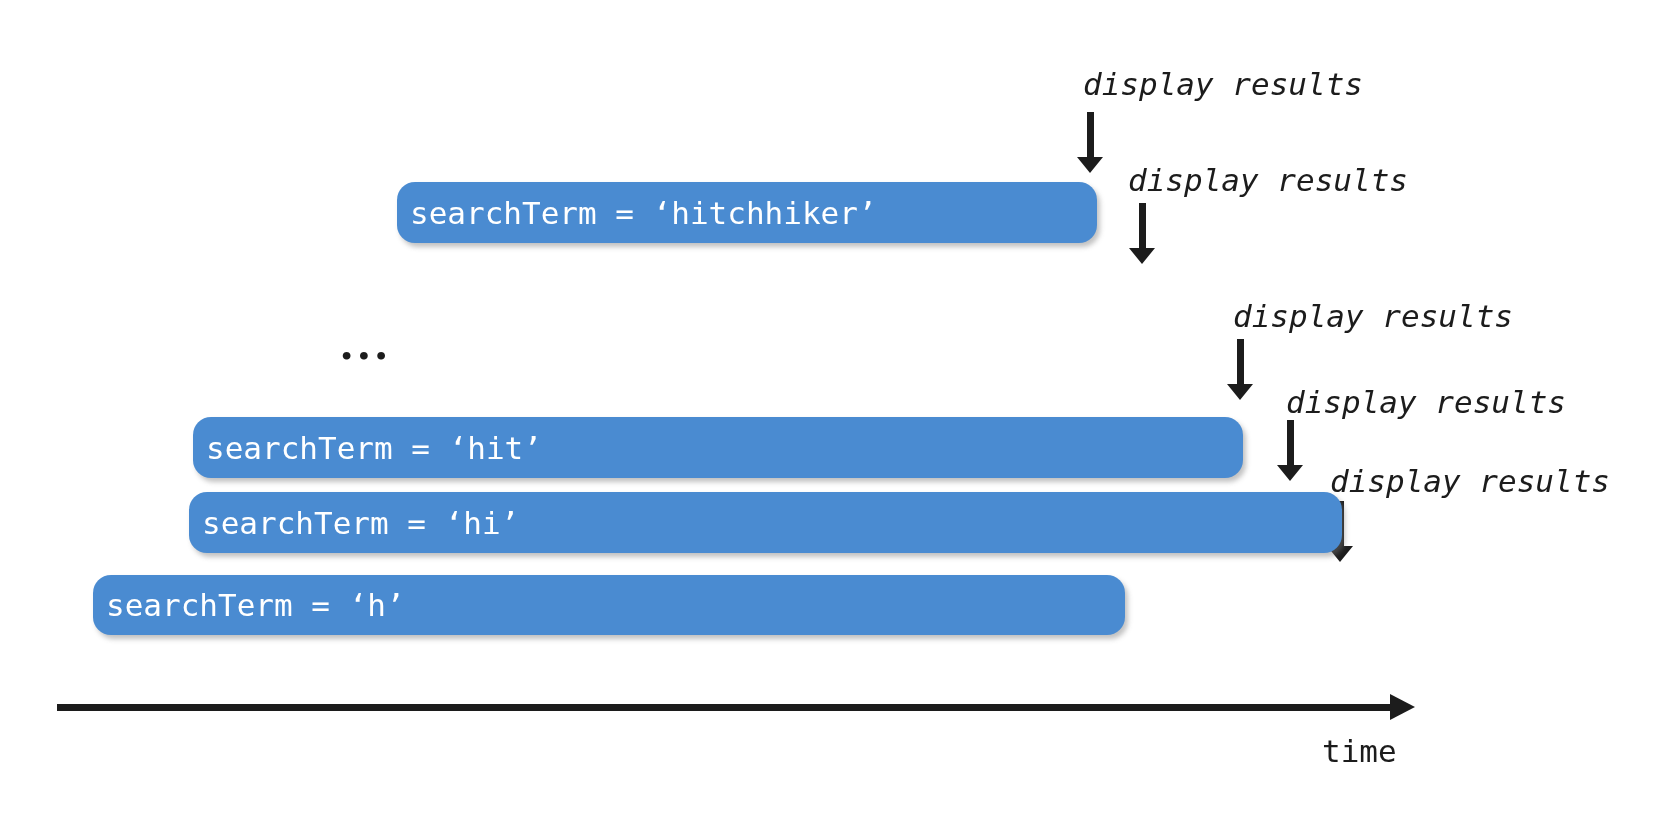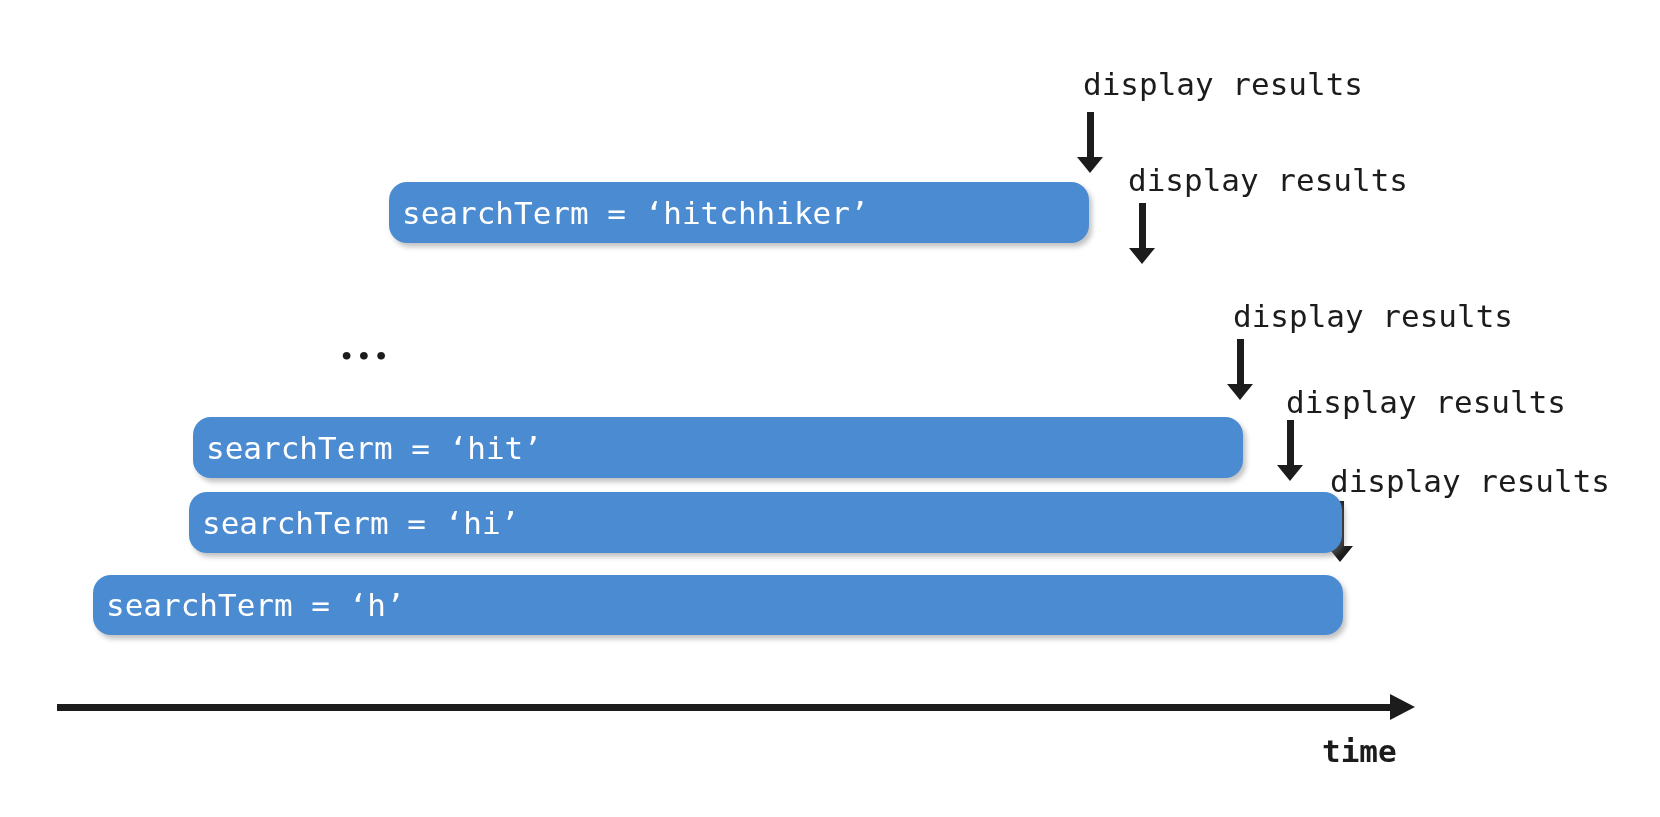--- a/index.html
+++ b/index.html
@@ -20,33 +20,34 @@
     box-shadow: 3px 4px 5px rgba(120,120,120,0.45);
     display: flex;
     align-items: center;
     padding-left: 13px;
     box-sizing: border-box;
     color: var(--bar-text, #ffffff);
     font-size: 31px;
     font-weight: 500;
     white-space: nowrap;
   }
-  .bar-1 { left: 389px; top: 182px; width: 700px;  height: 61px; }
+  .bar-1 { left: 397px; top: 182px; width: 700px;  height: 61px; }
   .bar-2 { left: 342px; top: 268px; width: 803px;  height: 60px; }
   .bar-3 { left: 193px; top: 417px; width: 1050px; height: 61px; }
   .bar-4 { left: 142px; top: 492px; width: 1153px; height: 61px; margin-left: 47px; }
-  .bar-5 { left: 93px;  top: 575px; width: 1250px; height: 60px; }
+  .bar-5 { left: 93px;  top: 575px; width: 1032px; height: 60px; }
 
   
   .ann-label {
     position: absolute;
     color: var(--ink, #1c1c1c);
     font-size: 31px;
     font-weight: 500;
     white-space: nowrap;
+    font-style: italic;
   }
   .lbl-1 { left: 1083px; top: 66px; }
   .lbl-2 { left: 1128px; top: 162px; }
   .lbl-3 { left: 1233px; top: 298px; }
   .lbl-4 { left: 1286px; top: 384px; }
   .lbl-5 { left: 1330px; top: 463px; }
 
   
   .down-arrow {
     position: absolute;
@@ -102,21 +103,21 @@
     width: 0; height: 0;
     border-top: 13px solid transparent;
     border-bottom: 13px solid transparent;
     border-left: 25px solid var(--ink, #1c1c1c);
   }
   .time-label {
     position: absolute;
     left: 1322px; top: 733px;
     color: var(--ink, #1c1c1c);
     font-size: 31px;
-    font-weight: 700;
+    font-weight: 400;
   }
 </style>
 </head>
 <body>
 
 <div class="canvas">
 
   <div class="ann-label lbl-1">display results</div>
   <div class="ann-label lbl-2">display results</div>
   <div class="ann-label lbl-3">display results</div>

